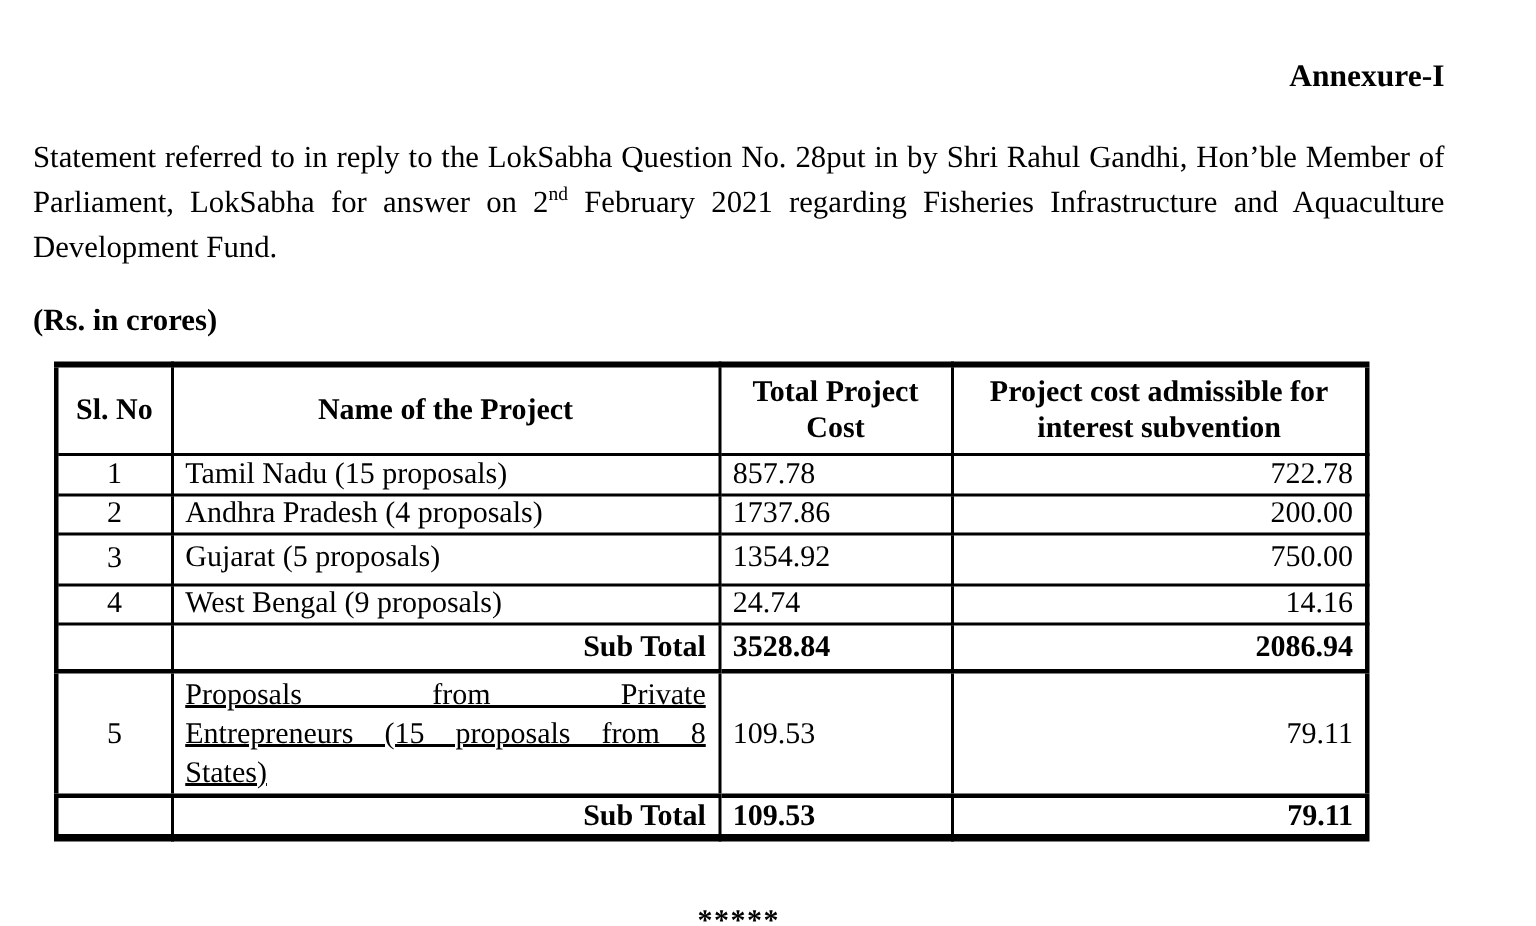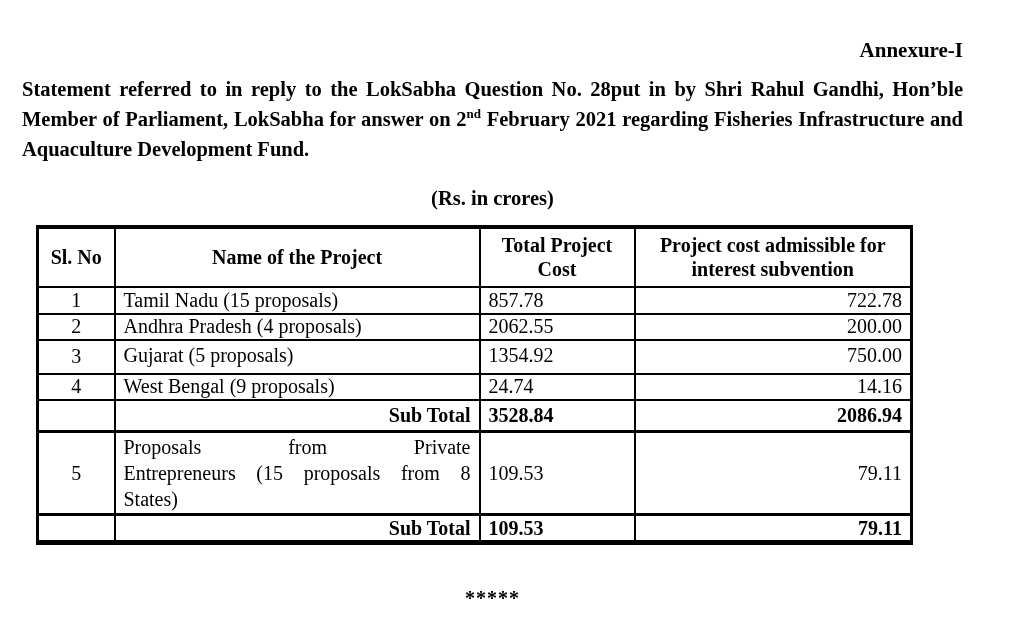--- a/index.html
+++ b/index.html
@@ -18,34 +18,34 @@
     box-sizing: border-box;
     padding: 38px 61px 0 22px;
   }
   .annexure {
     text-align: right;
     font-weight: bold;
     font-size: 21px;
     line-height: 24px;
   }
   .statement {
-    margin-top: 12px;
-    font-weight: bold;
+    margin-top: 28px;
+    font-weight: normal;
     font-size: 20.5px;
     line-height: 30px;
     text-align: justify;
   }
   .statement sup {
     font-size: 13px;
     line-height: 0;
     vertical-align: super;
   }
   .units-note {
     margin-top: 4px;
-    text-align: center;
+    text-align: left;
     font-weight: bold;
     font-size: 20.5px;
     line-height: 26px;
   }
   table.data {
     border-collapse: collapse;
     table-layout: fixed;
     width: 874px;
     margin: 14px 0 0 14px;
     font-size: 20px;
@@ -80,20 +80,21 @@
     text-align: center;
     padding: 0 2px;
   }
   td.sl-low { vertical-align: bottom; padding-bottom: 1px; }
   td.sl-top { vertical-align: top; padding-top: 4px; }
   td.name { padding-left: 10px; }
   td.name-tall {
     vertical-align: top;
     padding-top: 3px;
     text-align: justify;
+    text-decoration: underline;
   }
   .jline { text-align: justify; text-align-last: justify; line-height: 26px; }
   .jline-last { text-align: left; text-align-last: left; line-height: 26px; }
   td.cost {
     padding-right: 26px;
   }
   td.adm {
     text-align: right;
     padding-right: 24px;
   }
@@ -145,21 +146,21 @@
       <tr class="r-1">
         <td class="sl">1</td>
         <td class="name">Tamil Nadu (15 proposals)</td>
         <td class="cost">857.78</td>
         <td class="adm">722.78</td>
       </tr>
 
       <tr class="r-2">
         <td class="sl">2</td>
         <td class="name">Andhra Pradesh  (4 proposals)</td>
-        <td class="cost">2062.55</td>
+        <td class="cost">1737.86</td>
         <td class="adm">200.00</td>
       </tr>
 
       <tr class="r-3">
         <td class="sl sl-low">3</td>
         <td class="name" style="vertical-align:top; padding-top:3px;">Gujarat (5 proposals)</td>
         <td class="cost" style="vertical-align:top; padding-top:3px;border-radius:11px;">1354.92</td>
         <td class="adm" style="vertical-align:top; padding-top:3px;">750.00</td>
       </tr>
 

